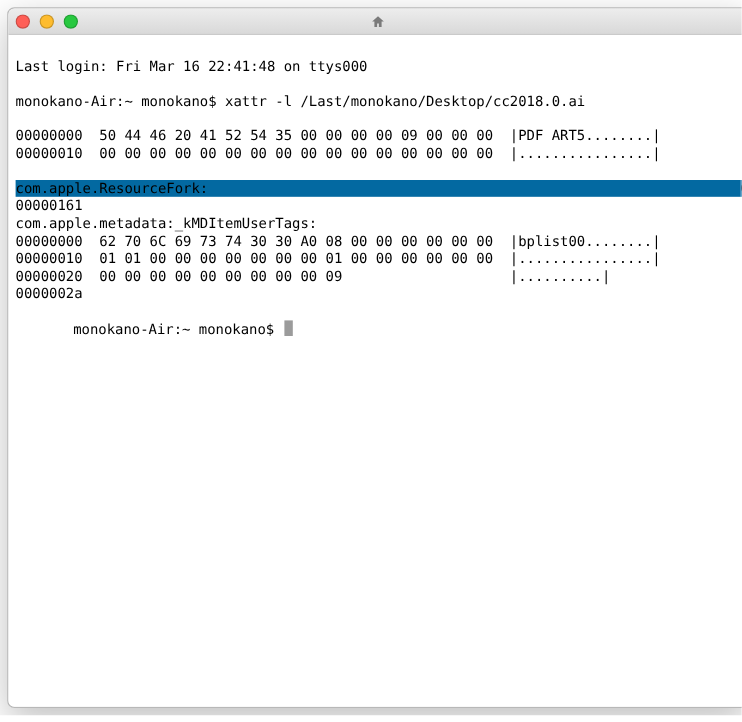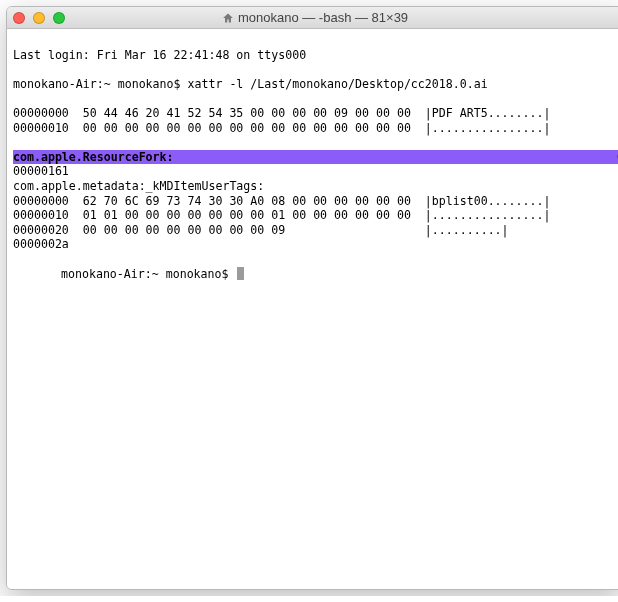--- a/index.html
+++ b/index.html
@@ -39,21 +39,21 @@
     padding: 4px 6px 8px 6px;
     font-family: Menlo, Consolas, "DejaVu Sans Mono", monospace;
     font-size: 11.6px;
     line-height: 14.6px;
     color: #000;
     white-space: pre;
     overflow: hidden;
     min-height: 560px;
   }
   .row { display:block; }
-  .sel { background: #8b5cf6; display:inline-block; width:100%;font-weight:bold; }
+  .sel { background: #0369a1; display:inline-block; width:100%; }
   .prompt-line { display:flex; align-items:flex-start;padding-left:48px; }
   .cursor {
     display:inline-block;
     width: 7px; height: 13.5px;
     background: #9b9b9b;
     margin-left: 1px;
     vertical-align: -2px;
   }
 </style>
 </head>
@@ -65,21 +65,20 @@
       <div class="dot red"></div>
       <div class="dot yellow"></div>
       <div class="dot green"></div>
     </div>
     <div class="title-wrap">
       <span class="home-icon">
         <svg width="12" height="12" viewBox="0 0 16 16">
             <path fill="#7a7a7a" d="M8 2 1.5 8H4v6h3V10h2v4h3V8h2.5z"></path>
           </svg>
       </span>
-      <span>monokano — -bash — 81×39</span>
     </div>
   </div>
 
   <div class="terminal">
 <span class="row">Last login: Fri Mar 16 22:41:48 on ttys000</span>
 <span class="row">monokano-Air:~ monokano$ xattr -l /Last/monokano/Desktop/cc2018.0.ai</span>
 <span class="row">00000000  50 44 46 20 41 52 54 35 00 00 00 00 09 00 00 00  |PDF ART5........|</span><span class="row">00000010  00 00 00 00 00 00 00 00 00 00 00 00 00 00 00 00  |................|</span>
 <span class="row sel">com.apple.ResourceFork:</span><span class="row sel">00000000  00 00 01 00 00 00 01 27 00 00 00 27 00 00 00 3A  |.......'...'...:|</span>
 <span class="row">00000161</span><span class="row">com.apple.metadata:_kMDItemUserTags:</span><span class="row">00000000  62 70 6C 69 73 74 30 30 A0 08 00 00 00 00 00 00  |bplist00........|</span><span class="row">00000010  01 01 00 00 00 00 00 00 00 01 00 00 00 00 00 00  |................|</span><span class="row">00000020  00 00 00 00 00 00 00 00 00 09                    |..........|</span><span class="row">0000002a</span>
 <span class="row prompt-line"><span>monokano-Air:~ monokano$ </span><span class="cursor"></span></span>

